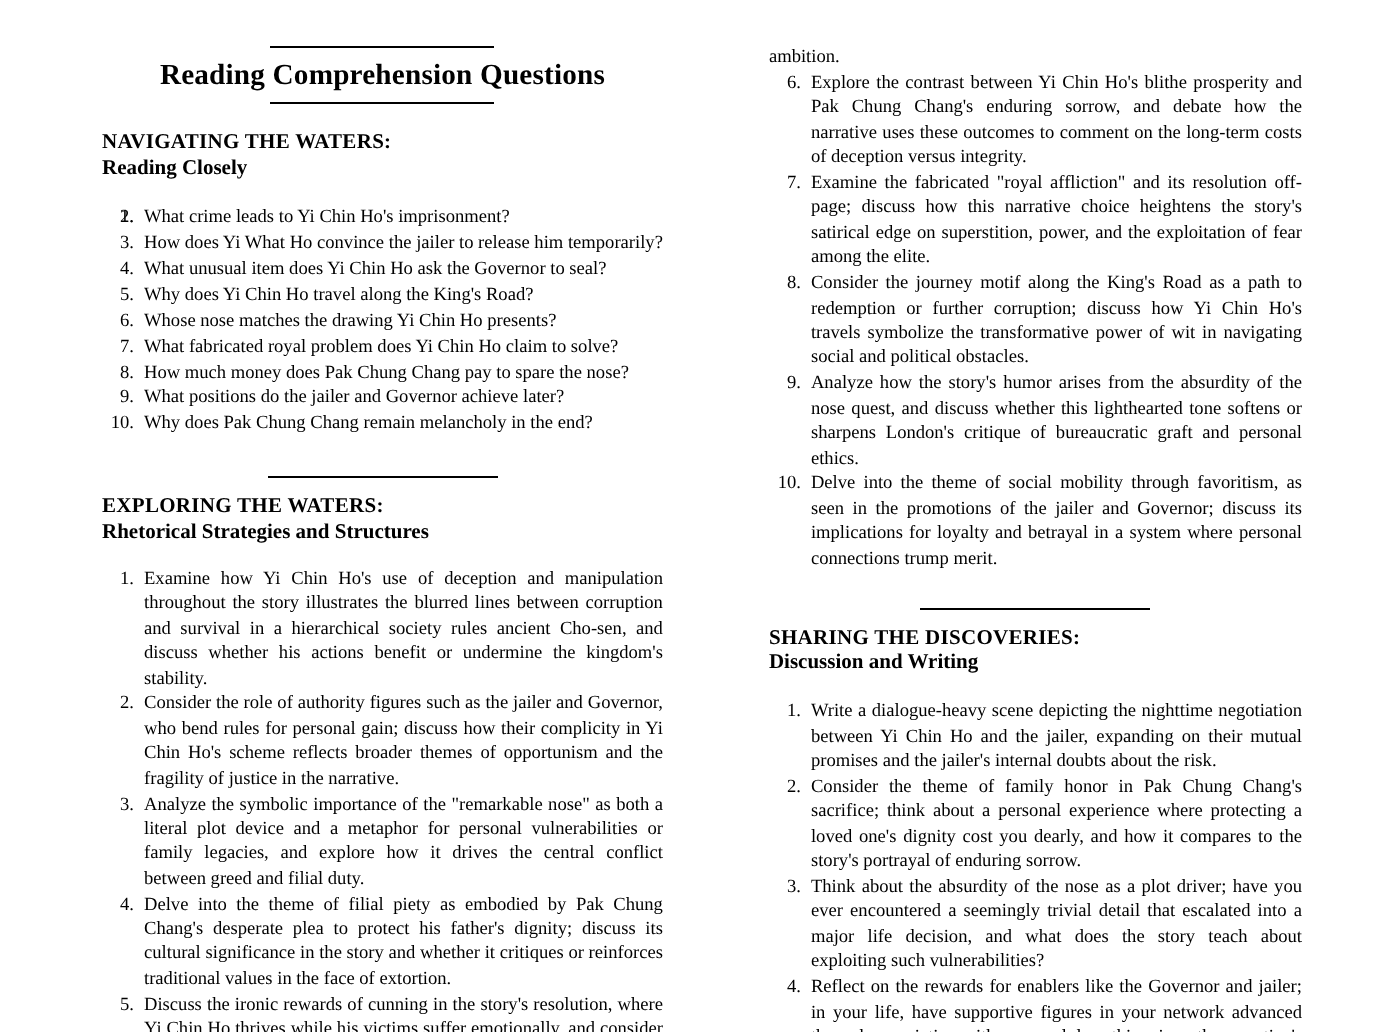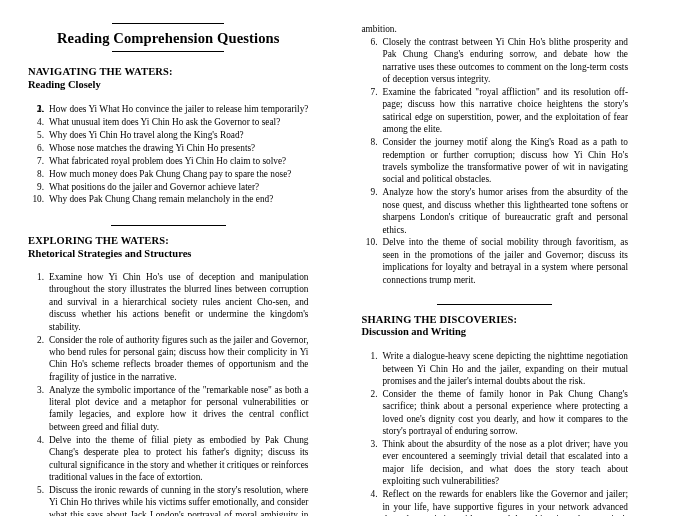--- a/index.html
+++ b/index.html
@@ -18,20 +18,21 @@
     position: relative;
     width: 689px;
     height: 516px;
     box-sizing: border-box;
   }
   .columns {
     display: flex;
     width: 641px;
     height: 516px;
     box-sizing: border-box;
+    margin-left: 23px;
   }
   .col {
     box-sizing: border-box;
     width: 344.5px;
     height: 516px;
   }
   .col-left {
     padding: 0 26px 0 28px;
   }
   .col-right {
@@ -152,21 +153,21 @@
 
       <div class="section-head">
         <span class="line1">NAVIGATING THE WATERS:</span>
         <span class="line2">Reading Closely</span>
       </div>
 
       <div class="list-gap-closely"></div>
 
       <ol class="qlist simple">
         <li><span class="num">1.</span></li>
-        <li><span class="num">2.</span></li>
+        <li><span class="num">2.</span><span class="txt">What crime leads to Yi Chin Ho's imprisonment?</span></li>
         <li><span class="num">3.</span><span class="txt">How does Yi What Ho convince the jailer to release him temporarily?</span></li>
         <li><span class="num">4.</span><span class="txt">What unusual item does Yi Chin Ho ask the Governor to seal?</span></li>
         <li><span class="num">5.</span><span class="txt">Why does Yi Chin Ho travel along the King's Road?</span></li>
         <li><span class="num">6.</span><span class="txt">Whose nose matches the drawing Yi Chin Ho presents?</span></li>
         <li><span class="num">7.</span><span class="txt">What fabricated royal problem does Yi Chin Ho claim to solve?</span></li>
         <li><span class="num">8.</span><span class="txt">How much money does Pak Chung Chang pay to spare the nose?</span></li>
         <li><span class="num">9.</span><span class="txt">What positions do the jailer and Governor achieve later?</span></li>
         <li><span class="num">10.</span><span class="txt">Why does Pak Chung Chang remain melancholy in the end?</span></li>
       </ol>
 
@@ -208,21 +209,21 @@
 
     <div class="col col-right">
 
       <div class="top-pad-right"></div>
 
       <div class="continuation">ambition.</div>
 
       <ol class="qlist justified">
         <li>
             <span class="num">6.</span>
-            <span class="txt">Closely the contrast between Yi Chin Ho's blithe prosperity and Pak Chung Chang's enduring sorrow, and debate how the narrative uses these outcomes to comment on the long-term costs of deception versus integrity.</span>
+            <span class="txt">Explore the contrast between Yi Chin Ho's blithe prosperity and Pak Chung Chang's enduring sorrow, and debate how the narrative uses these outcomes to comment on the long-term costs of deception versus integrity.</span>
           </li>
         <li>
             <span class="num">7.</span>
             <span class="txt">Examine the fabricated "royal affliction" and its resolution off-page; discuss how this narrative choice heightens the story's satirical edge on superstition, power, and the exploitation of fear among the elite.</span>
           </li>
         <li>
             <span class="num">8.</span>
             <span class="txt">Consider the journey motif along the King's Road as a path to redemption or further corruption; discuss how Yi Chin Ho's travels symbolize the transformative power of wit in navigating social and political obstacles.</span>
           </li>
         <li>

